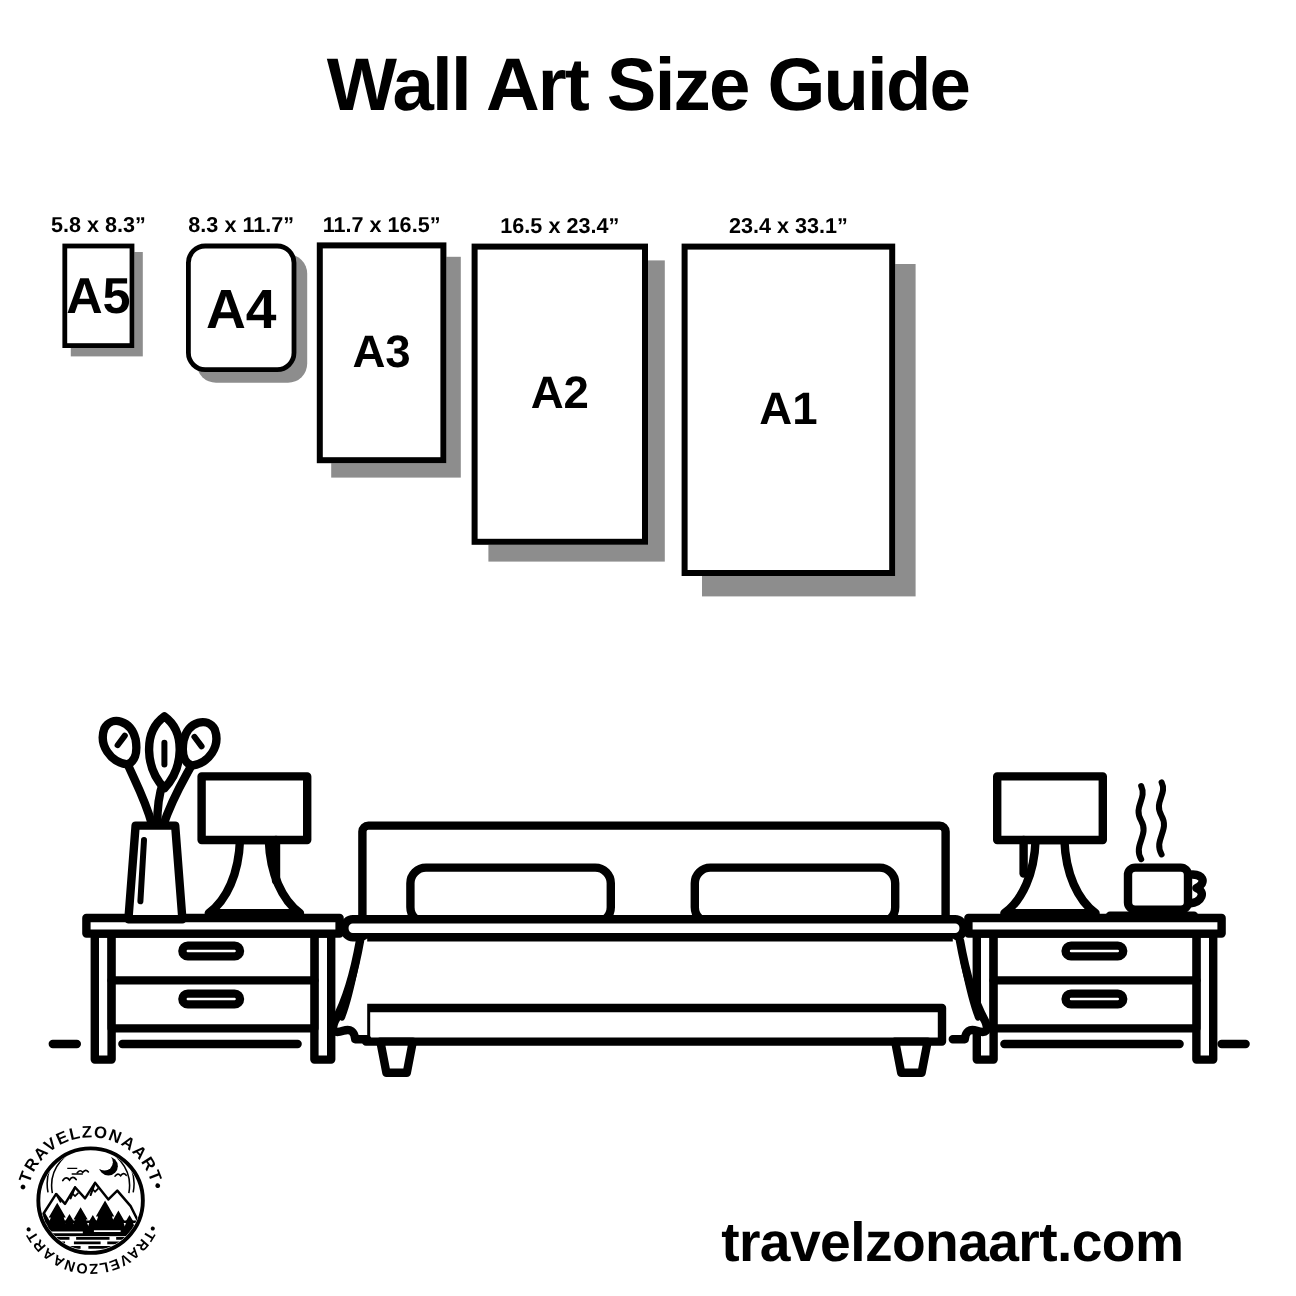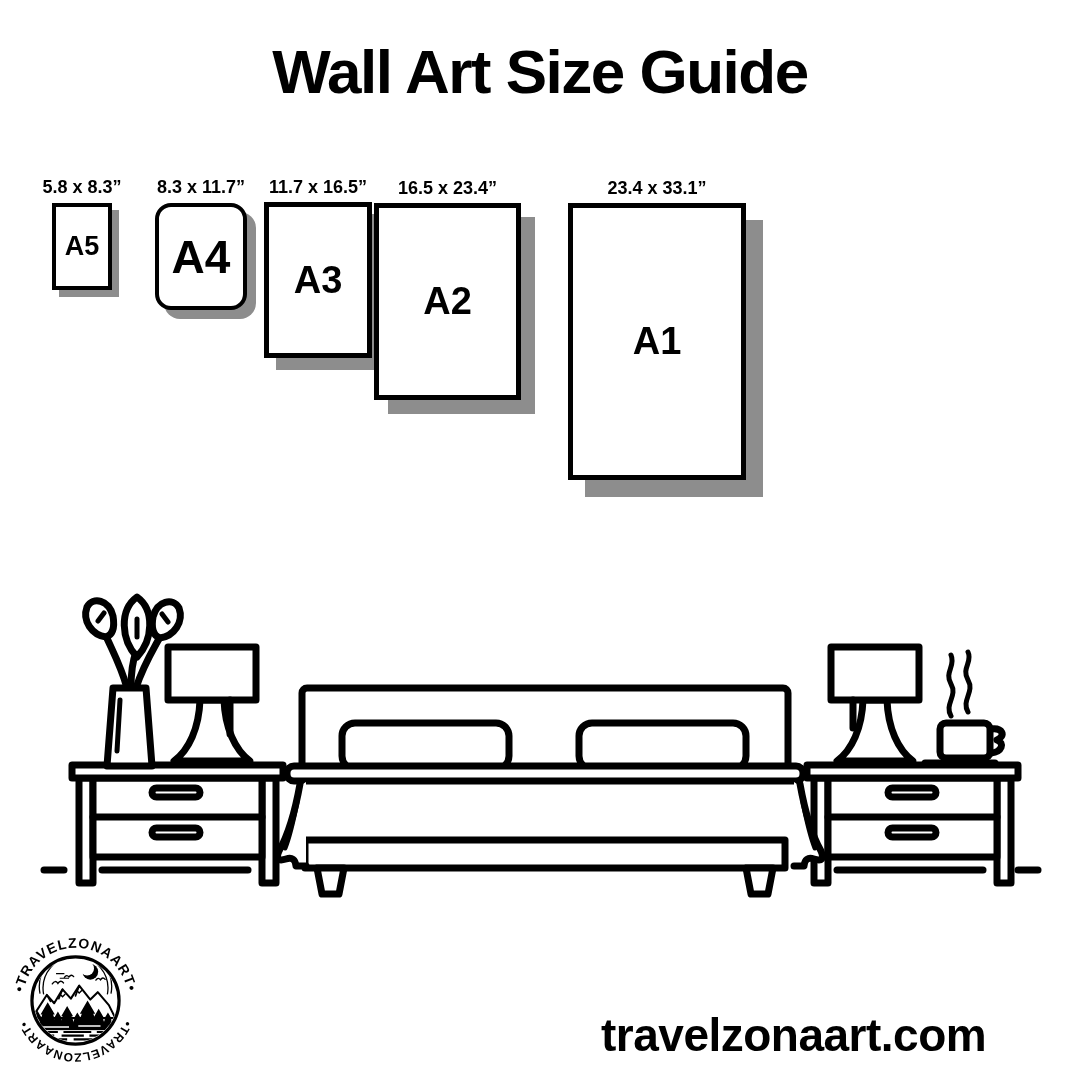--- a/index.html
+++ b/index.html
@@ -21,25 +21,25 @@
     position:absolute;box-sizing:border-box;background:#fff;
     border:5px solid var(--ink);
     display:flex;align-items:center;justify-content:center;
   }
   .size-card .code-label{font-weight:700;font-size:38px;}
   .size-card .dim-label{
     position:absolute;bottom:calc(100% + 9px);left:50%;transform:translateX(-50%);
     white-space:nowrap;font-weight:700;font-size:18px;
   }
   .a5{left:52px;top:203px;width:60px;height:87px;border-width:4px;box-shadow:7px 7px 0 var(--shadow);}
-  .a5 .code-label{font-size:27px;text-align:right;}
+  .a5 .code-label{font-size:42px;text-align:right;}
   .a4{left:155px;top:203px;width:92px;height:107px;border-width:4px;box-shadow:9px 9px 0 var(--shadow);border-radius:16px;}
   .a4 .code-label{font-size:46px;}
-  .a3{left:264px;top:202px;width:108px;height:156px;box-shadow:12px 12px 0 var(--shadow);}
-  .a2{left:374px;top:203px;width:147px;height:197px;box-shadow:14px 14px 0 var(--shadow);align-items:center;}
+  .a3{left:264px;top:202px;width:108px;height:184px;box-shadow:12px 12px 0 var(--shadow);}
+  .a2{left:393px;top:203px;width:147px;height:251px;box-shadow:14px 14px 0 var(--shadow);align-items:center;}
   .a1{left:568px;top:203px;width:178px;height:277px;box-shadow:17px 17px 0 var(--shadow);align-items:center;}
   .a0{left:782px;top:204px;width:230px;height:361px;border-width:6px;box-shadow:21px 21px 0 var(--shadow);}
   .furniture{position:absolute;left:0;top:580px;width:1080px;height:330px;color:var(--ink);}
   .furniture .st{stroke:currentColor;stroke-width:7;fill:none;stroke-linecap:round;stroke-linejoin:round;}
   .furniture .fw{stroke:currentColor;stroke-width:7;fill:#fff;stroke-linecap:round;stroke-linejoin:round;}
   .furniture .mask{fill:#fff;stroke:none;}
   .furniture .thin{stroke:currentColor;stroke-width:5;fill:none;stroke-linecap:round;stroke-linejoin:round;}
   .logo{position:absolute;left:6px;top:931px;width:139px;height:139px;color:var(--ink);}
   .logo text{font-family:"Liberation Sans","DejaVu Sans",sans-serif;font-weight:700;fill:currentColor;}
   .website{

